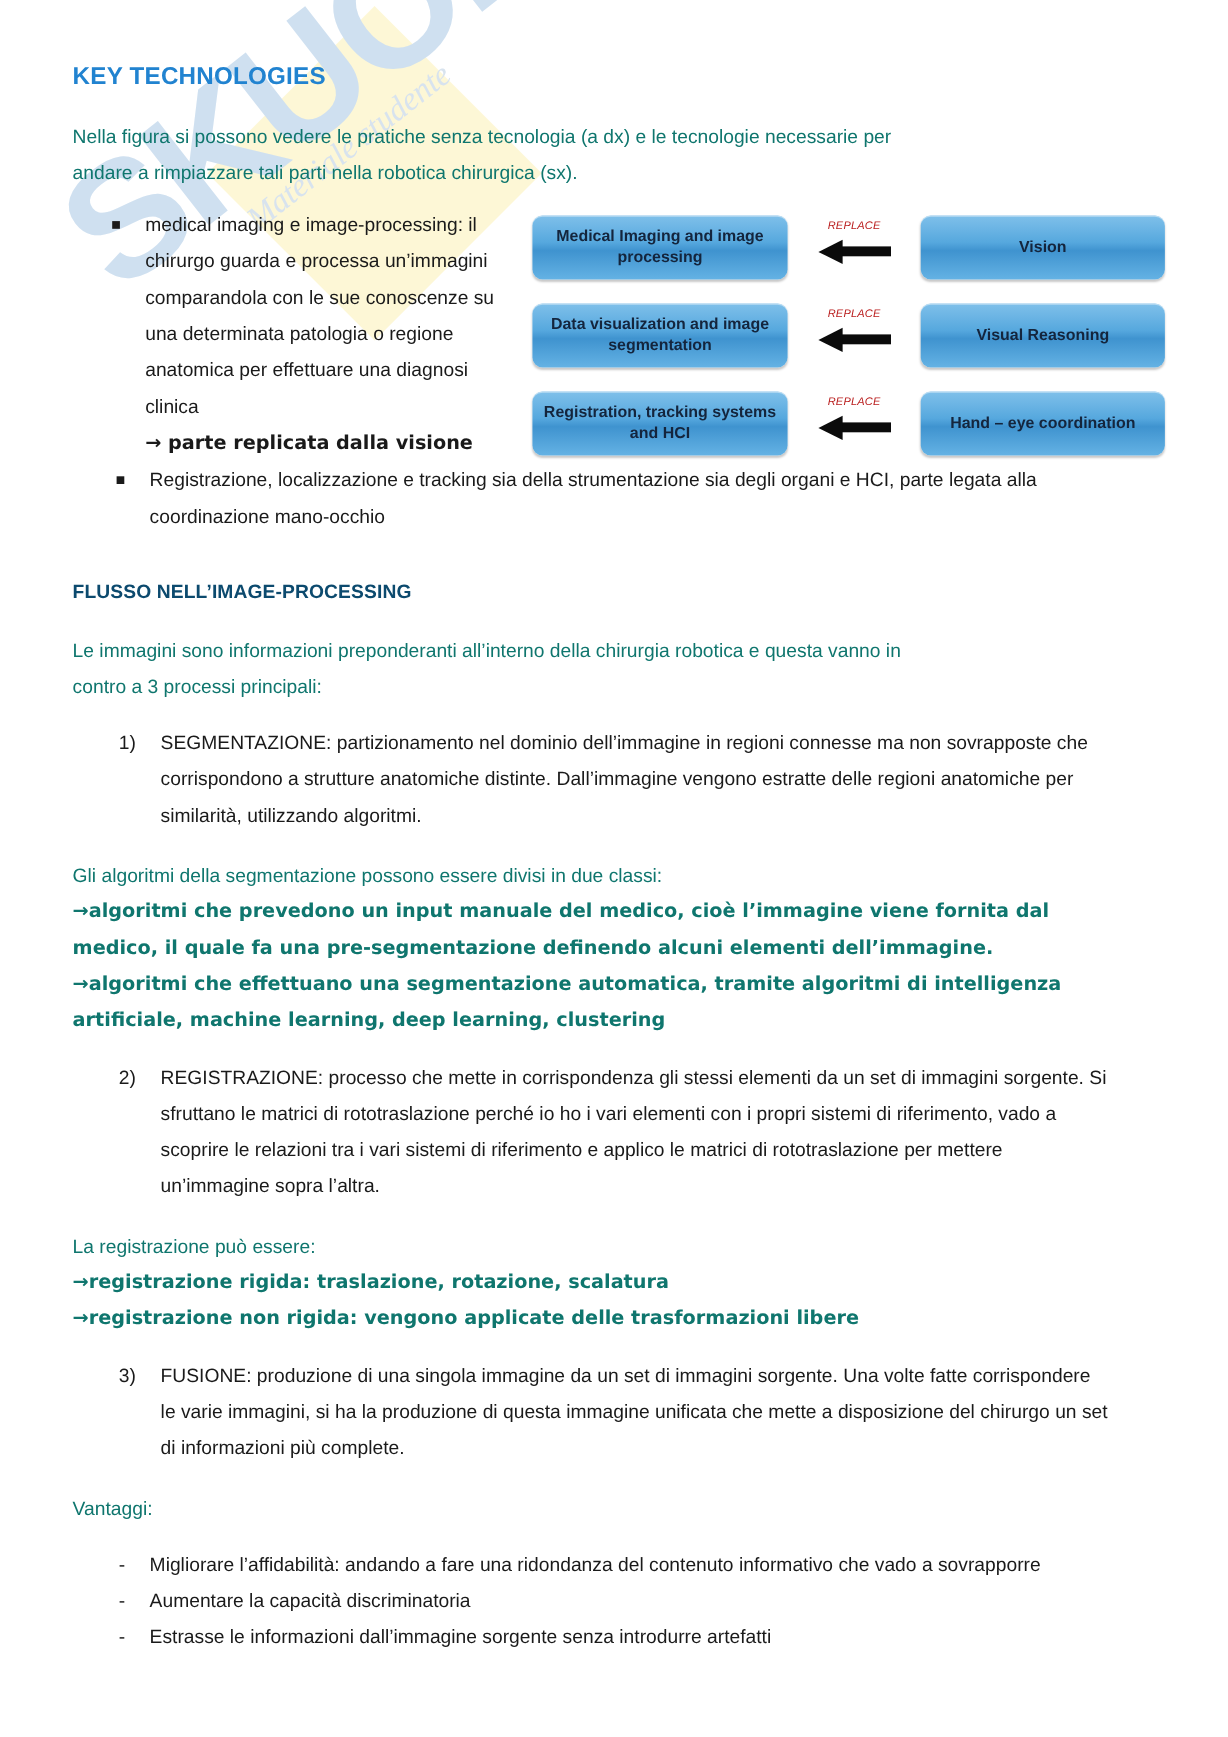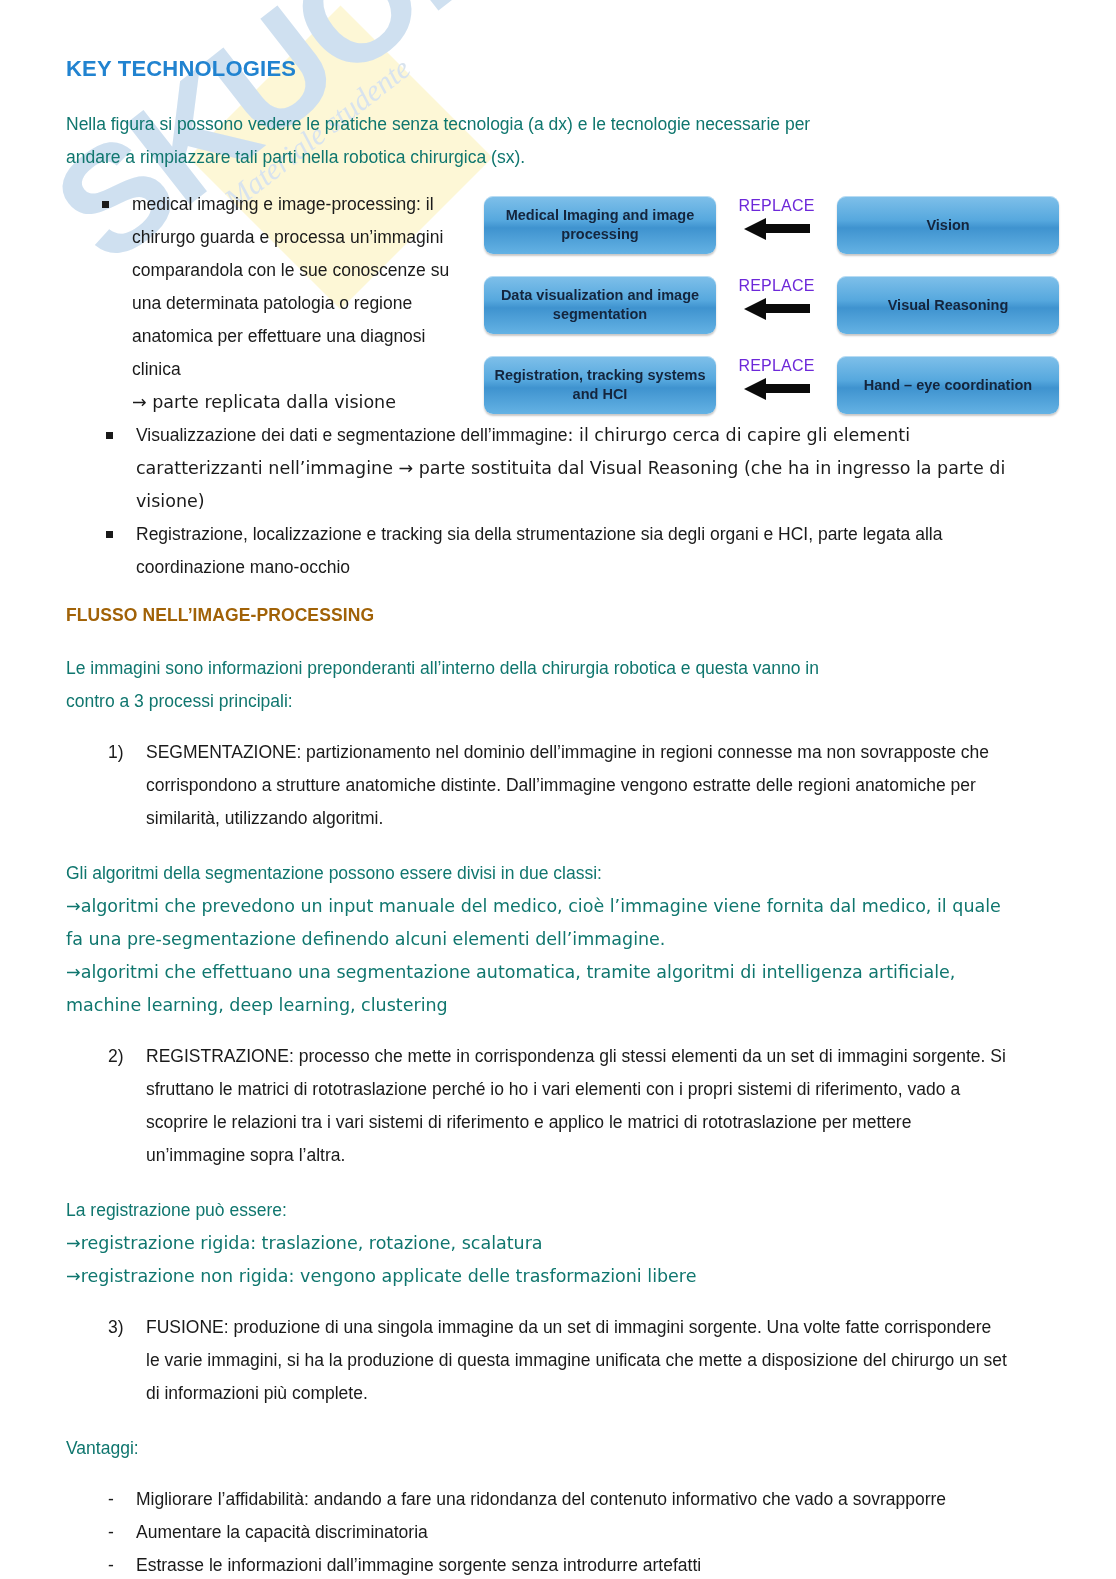--- a/index.html
+++ b/index.html
@@ -86,22 +86,22 @@
     font-size: 17.5px;
     line-height: 33px;
     margin: 0 0 6px 0;
     color: #0f766e;
   }
   p.para.tight { margin-bottom: 0; }
 
   h2.sec-title {
     font-size: 17.5px;
     font-weight: bold;
-    margin: 21px 0 26px 0;
-    color: #a16207;
+    margin: 42px 0 26px 0;
+    color: #0c4a6e;
     letter-spacing: .1px;
   }
 
   
   .split {
     display: flex;
     align-items: flex-start;
     margin-top: 14px;
   }
   .split-left {
@@ -132,21 +132,21 @@
     left: 36px;
     top: 13px;
     width: 7px;
     height: 7px;
     background: #1a1a1a;
   }
   ul.sq.wide > li { padding-left: 70px; }
   ul.sq.wide > li .marker { left: 40px; }
 
   b { font-weight: normal; }
-  .arrow-glyph { font-family: "DejaVu Sans", sans-serif; }
+  .arrow-glyph { font-family: "DejaVu Sans", sans-serif; font-weight: bold; }
 
   
   ol.numlist {
     list-style: none;
     margin: 0;
     padding: 0;
   }
   ol.numlist > li {
     position: relative;
     padding-left: 80px;
@@ -217,25 +217,26 @@
     flex: 1 1 auto;
     position: relative;
     height: 58px;
     display: flex;
     flex-direction: column;
     align-items: center;
     justify-content: flex-start;
     padding-top: 2px;
   }
   .replace-label {
-    font-size: 16px;
-    color: #6d28d9;
+    font-size: 10px;
+    color: #b91c1c;
     letter-spacing: .2px;
     font-weight: normal;
     line-height: 16px;
+    font-style: italic;
   }
   .arrow-wrap {
     margin-top: 4px;
     width: 66px;
     height: 22px;
     position: relative;
   }
   .arrow-shaft {
     position: absolute;
     right: 0;
@@ -323,24 +324,20 @@
             <div class="dbox dbox-right">Hand – eye coordination</div>
           </div>
 
         </div>
       </div>
     </div>
 
     <ul class="sq wide">
       <li>
         <span class="marker"></span>
-        <b>Visualizzazione dei dati e segmentazione dell’immagine</b><span class="arrow-glyph">: il chirurgo cerca di capire gli elementi caratterizzanti nell’immagine → parte sostituita dal Visual Reasoning (che ha in ingresso la parte di visione)</span>
-      </li>
-      <li>
-        <span class="marker"></span>
         <b>Registrazione, localizzazione e tracking</b><span> sia della strumentazione sia degli organi e </span><b>HCI</b><span>, parte legata alla coordinazione mano-occhio</span>
       </li>
     </ul>
 
     <h2 class="sec-title">FLUSSO NELL’IMAGE-PROCESSING</h2>
 
     <p class="para tight">Le immagini sono informazioni preponderanti all’interno della chirurgia robotica e questa vanno in</p>
     <p class="para">contro a 3 processi principali:</p>
 
     <div class="block-gap-sm"></div>

